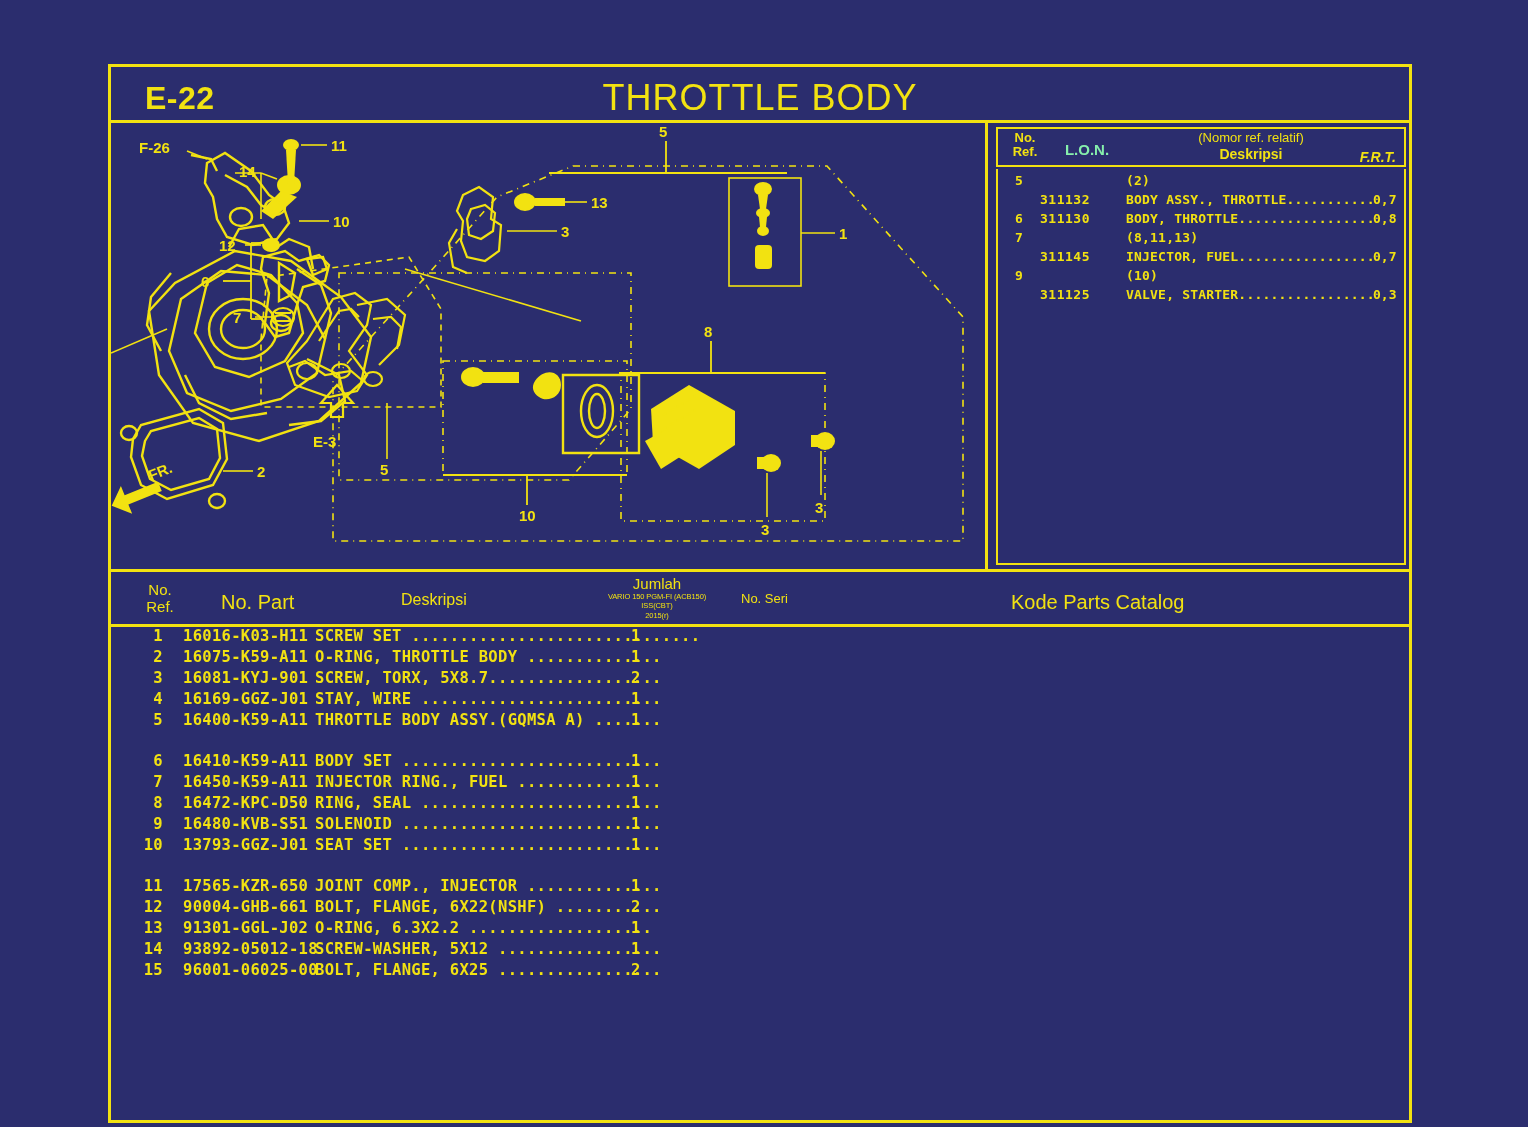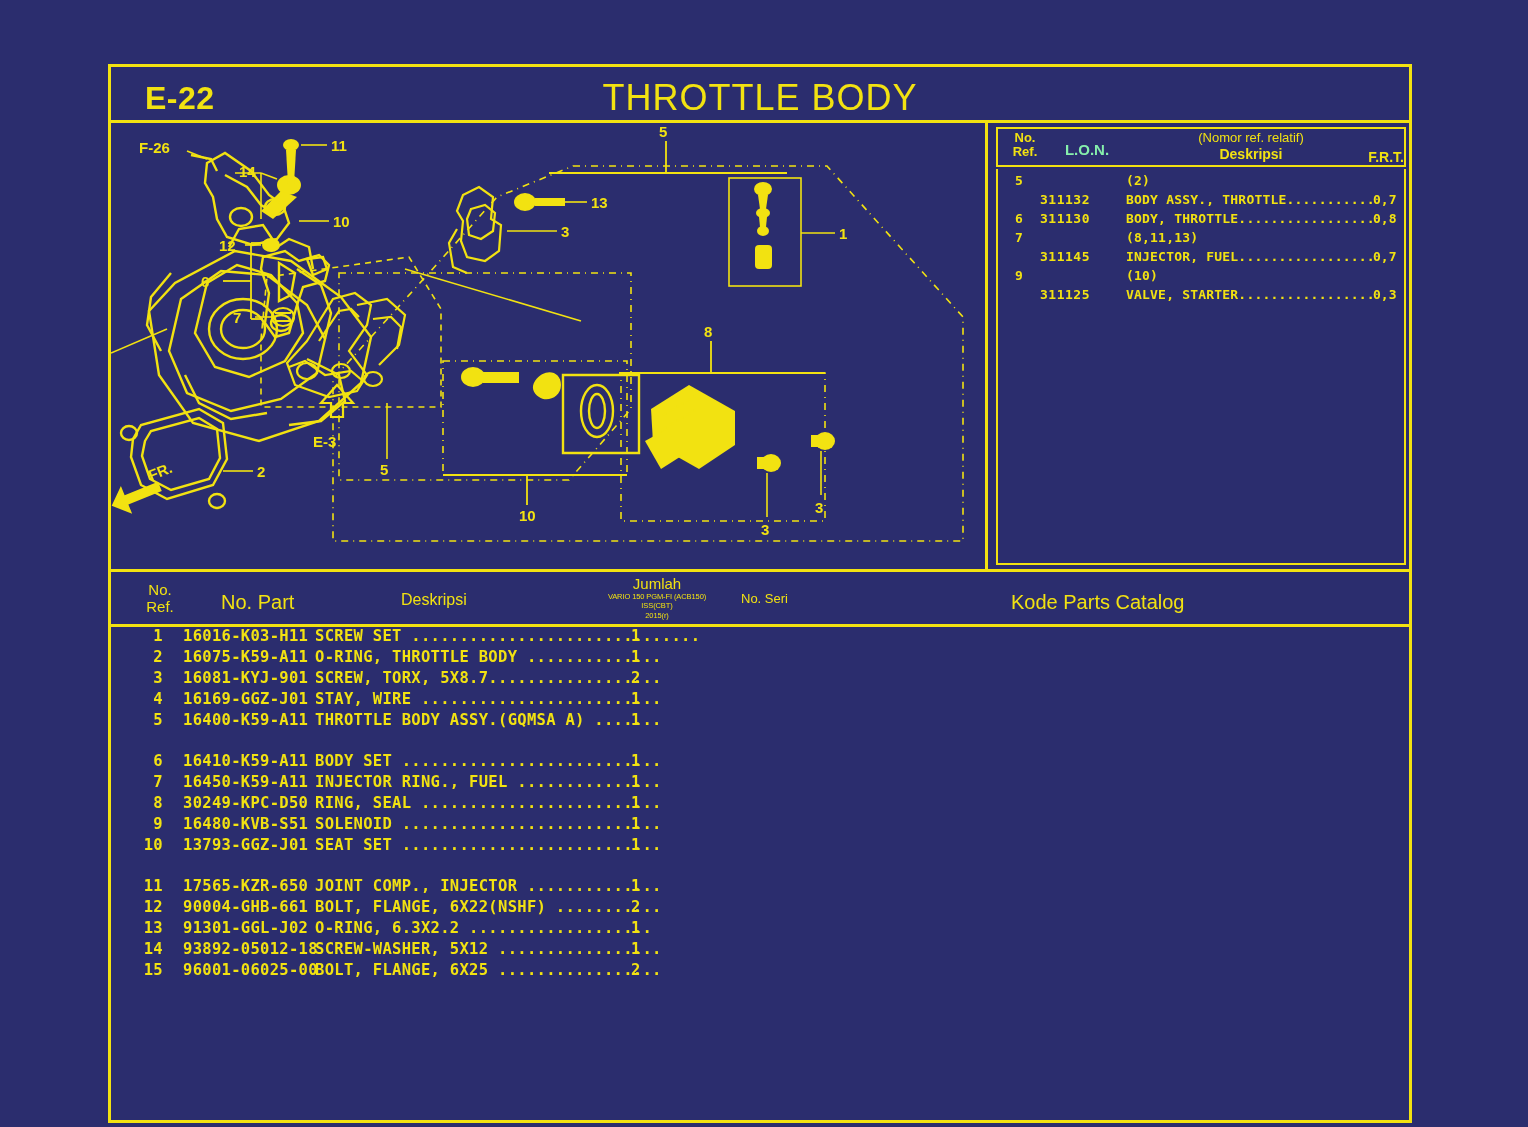--- a/index.html
+++ b/index.html
@@ -51,22 +51,22 @@
   #lon-head .h-lon{
     position:absolute;left:52px;top:12px;width:74px;text-align:center;
     color:#86efac;font-size:15px;font-weight:bold;
   }
   #lon-head .h-desk{
     position:absolute;left:128px;top:2px;width:250px;text-align:center;
     color:#f2e211;font-size:13px;line-height:1.15;
   }
   #lon-head .h-desk b{font-size:14px;font-weight:bold;}
   #lon-head .h-frt{
-    position:absolute;right:0;top:20px;
-    color:#f2e211;font-size:14px;font-weight:bold;
+    position:absolute;right:8px;top:20px;
+    color:#f2e211;font-size:14px;font-weight:bold;font-style:italic;
   }
   #lon-body{
     position:absolute;left:8px;top:46px;right:6px;bottom:4px;
     border:2px solid #f2e211;border-top:none;box-sizing:border-box;
     padding-top:4px;
     font-family:"DejaVu Sans Mono", monospace;
   }
   .lon-row{height:19px;position:relative;color:#f2e211;font-size:13px;font-weight:bold;}
   .lon-row .c-ref{position:absolute;left:8px;width:26px;text-align:center;}
   .lon-row .c-lon{position:absolute;left:42px;width:80px;text-align:left;letter-spacing:.5px;}
@@ -471,21 +471,21 @@
       <span class="p-qty">1</span>
     </div>
     <div class="part-row">
       <span class="p-ref">7</span>
       <span class="p-num">16450-K59-A11</span>
       <span class="p-desc">INJECTOR RING., FUEL ...............</span>
       <span class="p-qty">1</span>
     </div>
     <div class="part-row">
       <span class="p-ref">8</span>
-      <span class="p-num">30249-KPC-D50</span>
+      <span class="p-num">16472-KPC-D50</span>
       <span class="p-desc">RING, SEAL .........................</span>
       <span class="p-qty">1</span>
     </div>
     <div class="part-row">
       <span class="p-ref">9</span>
       <span class="p-num">16480-KVB-S51</span>
       <span class="p-desc">SOLENOID ...........................</span>
       <span class="p-qty">1</span>
     </div>
     <div class="part-row">

